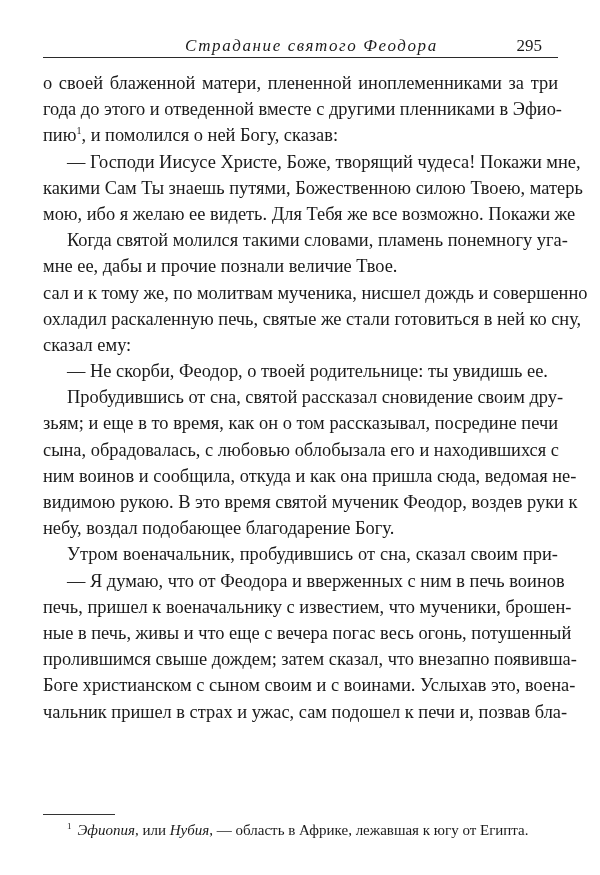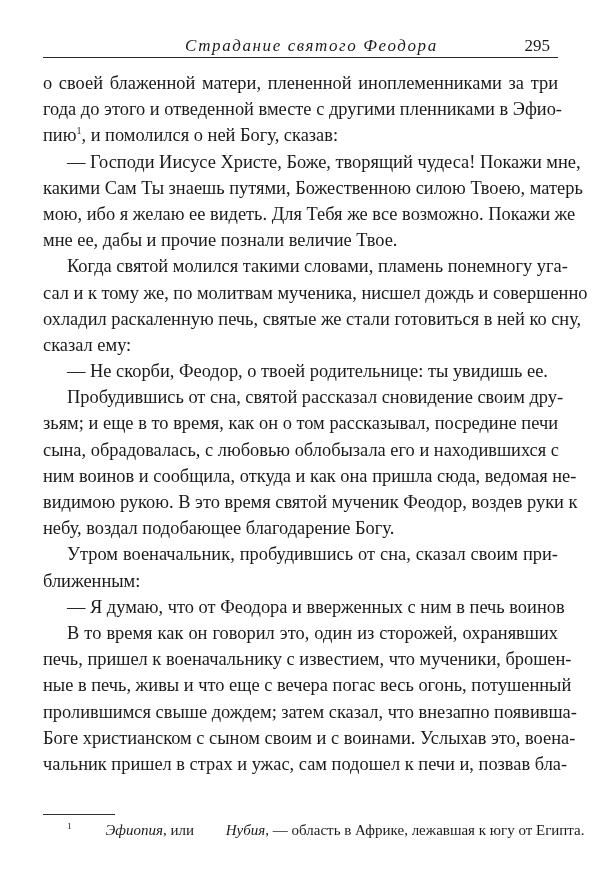--- a/index.html
+++ b/index.html
@@ -33,21 +33,21 @@
       position: absolute;
       left: 142px;
       top: 3px;
       font-style: italic;
       font-size: 17px;
       letter-spacing: 1.6px;
       white-space: nowrap;
     }
     .page-number {
       position: absolute;
-      right: 8px;
+      right: 16px;
       top: 3px;
       font-size: 17px;
     }
     .body-text {
       position: absolute;
       top: 70px;
       left: 0;
       width: 515px;
     }
     .line {
@@ -86,55 +86,52 @@
       white-space: nowrap;
     }
     .footnote sup {
       font-size: 9px;
       vertical-align: 6px;
       line-height: 0;
       margin-right: 6px;
     }
     .footnote i {
       font-style: italic;
-      margin-left: 28px;
     }
   </style>
 </head>
 <body>
 
 <div class="page">
   <div class="running-head">
     <span class="running-title">Страдание святого Феодора</span>
     <span class="page-number">295</span>
   </div>
 
   <div class="body-text" id="body-text">
       <span class="line">о своей блаженной матери, плененной иноплеменниками за три</span>
       <span class="line">года до этого и отведенной вместе с другими пленниками в Эфио-</span>
       <span class="line last"><span>пию</span><sup class="fn-ref">1</sup><span>, и помолился о ней Богу, сказав:</span></span>
       <span class="line indent">— Господи Иисусе Христе, Боже, творящий чудеса! Покажи мне,</span>
       <span class="line">какими Сам Ты знаешь путями, Божественною силою Твоею, матерь</span>
       <span class="line">мою, ибо я желаю ее видеть. Для Тебя же все возможно. Покажи же</span>
+      <span class="line indent">Когда святой молился такими словами, пламень понемногу уга-</span>
       <span class="line last">мне ее, дабы и прочие познали величие Твое.</span>
-      <span class="line indent">Когда святой молился такими словами, пламень понемногу уга-</span>
       <span class="line">сал и к тому же, по молитвам мученика, нисшел дождь и совершенно</span>
       <span class="line">охладил раскаленную печь, святые же стали готовиться в ней ко сну,</span>
       <span class="line last">сказал ему:</span>
       <span class="line indent last">— Не скорби, Феодор, о твоей родительнице: ты увидишь ее.</span>
       <span class="line indent">Пробудившись от сна, святой рассказал сновидение своим дру-</span>
       <span class="line">зьям; и еще в то время, как он о том рассказывал, посредине печи</span>
       <span class="line">сына, обрадовалась, с любовью облобызала его и находившихся с</span>
       <span class="line">ним воинов и сообщила, откуда и как она пришла сюда, ведомая не-</span>
       <span class="line">видимою рукою. В это время святой мученик Феодор, воздев руки к</span>
       <span class="line last">небу, воздал подобающее благодарение Богу.</span>
       <span class="line indent">Утром военачальник, пробудившись от сна, сказал своим при-</span>
-      <span class="line last">ближенным:</span>
       <span class="line indent">— Я думаю, что от Феодора и вверженных с ним в печь воинов</span>
-      <span class="line indent">В то время как он говорил это, один из сторожей, охранявших</span>
       <span class="line">печь, пришел к военачальнику с известием, что мученики, брошен-</span>
       <span class="line">ные в печь, живы и что еще с вечера погас весь огонь, потушенный</span>
       <span class="line">пролившимся свыше дождем; затем сказал, что внезапно появивша-</span>
       <span class="line">Боге христианском с сыном своим и с воинами. Услыхав это, воена-</span>
       <span class="line">чальник пришел в страх и ужас, сам подошел к печи и, позвав бла-</span>
     </div>
 
   <div class="footnote-rule"></div>
   <div class="footnote">
     <sup>1</sup><i>Эфиопия</i><span>, или </span><i>Нубия</i><span>, — область в Африке, лежавшая к югу от Египта.</span>

